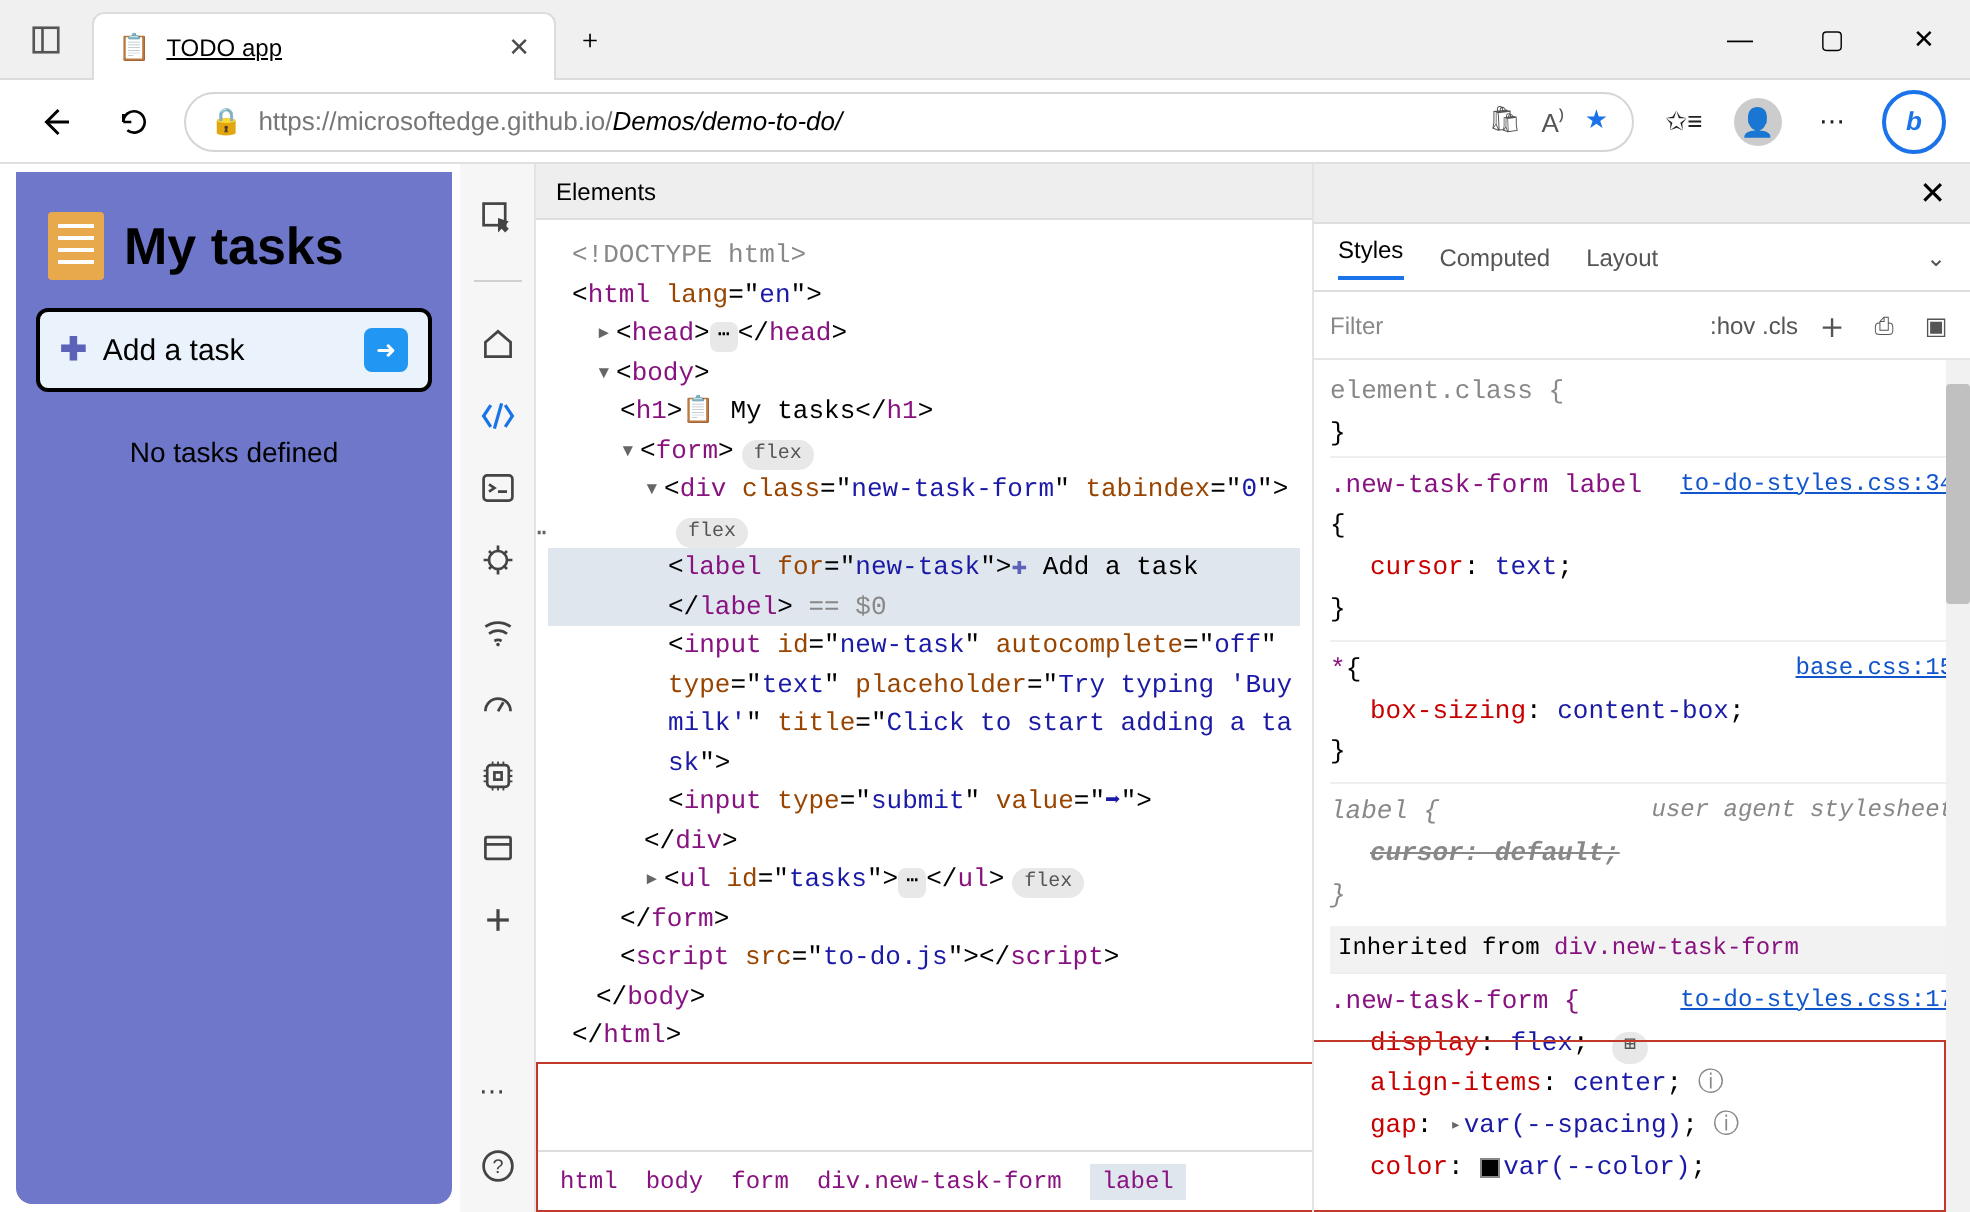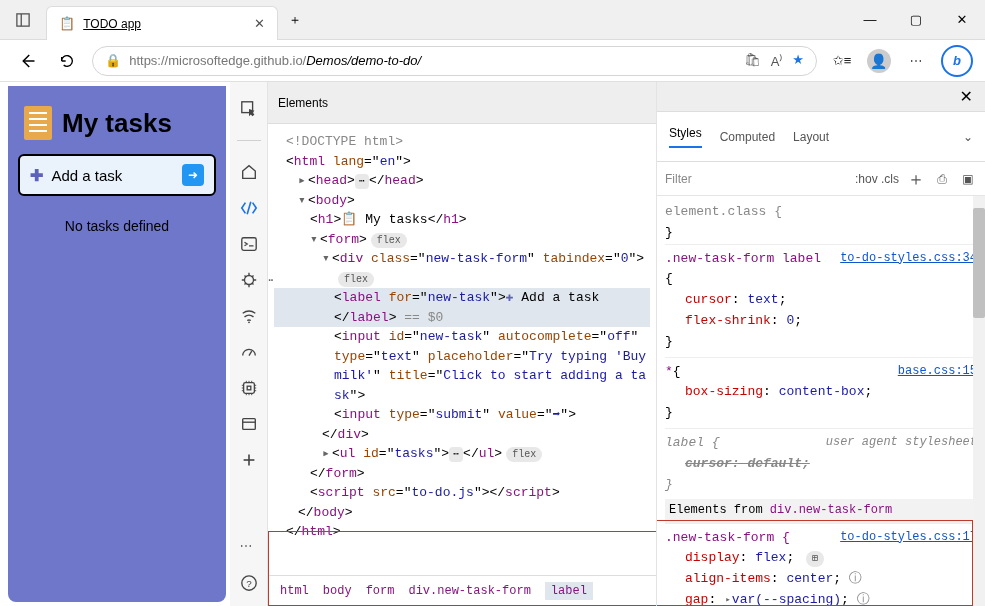--- a/index.html
+++ b/index.html
@@ -45,21 +45,21 @@
 .no-tasks { text-align: center; color: #000; margin-top: 22px; font-size: 14px; }
 
 
 .strip { width: 38px; background: #f6f6f6; border-right: 1px solid #e3e3e3; display: flex; flex-direction: column; align-items: center; padding-top: 18px; gap: 18px; color: #444; }
 .strip .sicon { width: 18px; height: 18px; }
 .strip .sep { height: 1px; width: 24px; background: #d0d0d0; margin: 4px 0; }
 .strip .active { color: #1a73e8; }
 
 
 .center { flex: 1; background: #fff; display: flex; flex-direction: column; border-right: 1px solid #e3e3e3; }
-.dt-header { height: 42px; display: flex; align-items: center; padding: 0 10px; background: #eee; border-bottom: 1px solid #ddd; }
+.dt-header { height: 28px; display: flex; align-items: center; padding: 0 10px; background: #eee; border-bottom: 1px solid #ddd; }
 .dt-header .dtitle { font-size: 12px; }
 .dom { flex: 1; overflow: hidden; padding: 8px 6px; font-size: 13px; line-height: 1.5; position: relative; }
 .dom-line { white-space: pre-wrap; word-break: break-all; }
 .pl1 { padding-left: 12px; } .pl2 { padding-left: 24px; } .pl3 { padding-left: 36px; }
 .pl4 { padding-left: 48px; } .pl5 { padding-left: 60px; }
 .tag { color: #881280; }
 .attr { color: #994500; }
 .val { color: #1a1aa6; }
 .gray { color: #888; }
 .tw { display: inline-block; width: 10px; color: #666; }
@@ -69,21 +69,21 @@
 .dots-gutter { position: absolute; left: -2px; top: 148px; color: #666; font-size: 12px; letter-spacing: 1px; }
 .breadcrumb { display: flex; gap: 14px; align-items: center; padding: 6px 12px; border-top: 1px solid #ddd; font-size: 12px; color: #881280; }
 .breadcrumb .sel { background: #dfe6ed; padding: 2px 6px; }
 .red-box-left { border: 1px solid #c0392b; border-right: none; position: absolute; bottom: 0; left: 0; right: 0; height: 75px; pointer-events: none; }
 
 
 .right { width: 328px; display: flex; flex-direction: column; }
 .right-head { display: flex; align-items: center; height: 30px; background: #eee; border-bottom: 1px solid #ddd; }
 .right-head .spacer { flex: 1; }
 .right-head .xbtn { padding: 0 12px; font-size: 16px; }
-.tabs2 { display: flex; align-items: center; height: 50px; gap: 18px; padding: 16px 12px; border-bottom: 1px solid #ddd; font-size: 12px; color: #555; }
+.tabs2 { display: flex; align-items: center; height: 34px; gap: 18px; padding: 16px 12px; border-bottom: 1px solid #ddd; font-size: 12px; color: #555; }
 .tabs2 .active { color: #000; border-bottom: 2px solid #1a73e8; padding-bottom: 6px; margin-bottom: -1px; }
 .tabs2 .chev { margin-left: auto; }
 .filterbar { display: flex; align-items: center; height: 34px; padding: 0 8px; gap: 8px; border-bottom: 1px solid #e5e5e5; font-size: 12px; color: #555; }
 .filterbar .fin { flex: 1; color: #888; }
 .filterbar .ic { width: 18px; text-align: center; }
 .styles { flex: 1; overflow: hidden; padding: 6px 8px; font-size: 13px; line-height: 1.6; position: relative; }
 .rule { border-top: 1px solid #eee; padding: 4px 0; }
 .sel-txt { color: #881280; }
 .link { color: #1155cc; text-decoration: underline; }
 .rule-head { display: flex; }
@@ -280,40 +280,39 @@
         <div>}</div>
       </div>
 
       <div class="rule">
         <div class="rule-head">
             <span class="sel-txt">.new-task-form label</span>
             <span class="link">to-do-styles.css:34</span>
           </div>
         <div>{</div>
         <div class="prop"><span class="k">cursor</span>: <span class="v">text</span>;</div>
-        <div class="prop"><span class="k">flex-shrink</span>: <span class="v">0</span>;</div>
         <div>}</div>
       </div>
 
       <div class="rule">
         <div class="rule-head"><span class="sel-txt">*</span> {<span class="link">base.css:15</span></div>
         <div class="prop"><span class="k">box-sizing</span>: <span class="v">content-box</span>;</div>
         <div>}</div>
       </div>
 
       <div class="rule">
         <div class="rule-head">
             <span class="italic">label {</span>
             <span class="italic" style="margin-left:auto;font-size:12px">user agent stylesheet</span>
           </div>
         <div class="prop italic strike">cursor: default;</div>
         <div class="italic">}</div>
       </div>
 
-      <div class="inherit"><span>Elements from </span><span class="sel-txt">div.new-task-form</span></div>
+      <div class="inherit"><span>Inherited from </span><span class="sel-txt">div.new-task-form</span></div>
 
       <div class="rule">
         <div class="rule-head">
             <span class="sel-txt">.new-task-form {</span>
             <span class="link">to-do-styles.css:17</span>
           </div>
         <div class="prop"><span class="k">display</span>: <span class="v">flex</span>; <span class="pill">⊞</span></div>
         <div class="prop"><span class="k">align-items</span>: <span class="v">center</span>; <span style="color:#888">ⓘ</span></div>
         <div class="prop"><span class="k">gap</span>: <span class="tri">▸</span><span class="v">var(--spacing)</span>; <span style="color:#888">ⓘ</span></div>
         <div class="prop"><span class="k">color</span>: <span class="swatch" style="background:#000"></span><span class="v">var(--color)</span>;</div>

